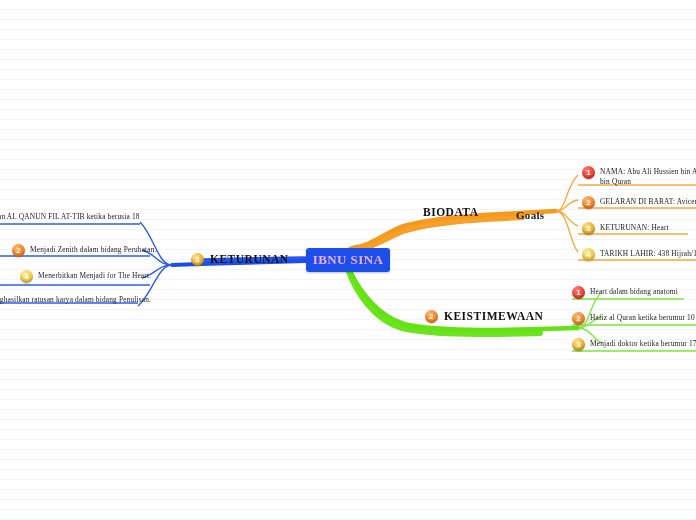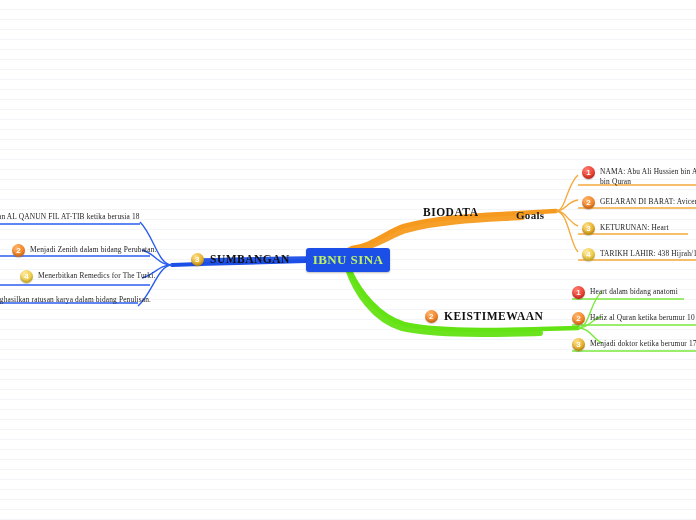--- a/index.html
+++ b/index.html
@@ -37,21 +37,21 @@
     pointer-events: none;
   }
   #central-node {
     position: absolute;
     left: 306px;
     top: 248px;
     width: 84px;
     height: 24px;
     background: #1c4fe8;
     border-radius: 3px;
-    color: #bef264;
+    color: #f0abfc;
     font-family: "Liberation Serif", serif;
     font-weight: bold;
     font-size: 13px;
     letter-spacing: 0.4px;
     display: flex;
     align-items: center;
     justify-content: center;
     box-shadow: 0 1px 2px rgba(0,0,0,0.25);
   }
   .branch-title {
@@ -203,27 +203,27 @@
     <span class="badge badge-orange">2</span>
     <span class="leaf-text">Hafiz al Quran ketika berumur 10 tahun</span>
   </div>
   <div class="leaf" style="left:572px; top:338px;">
     <span class="badge badge-gold">3</span>
     <span class="leaf-text">Menjadi doktor ketika berumur 17 tahun</span>
   </div>
 
   <div class="branch-title" style="left:191px; top:253px;">
     <span class="badge badge-gold">3</span>
-    <span>SUMBANGAN</span>
+    <span>KETURUNAN</span>
   </div>
 
   <div class="plain-leaf" style="left:-2px; top:212px;">an AL QANUN FIL AT-TIB ketika berusia 18</div>
   <div class="leaf" style="left:12px; top:244px;">
     <span class="badge badge-orange">2</span>
     <span class="leaf-text">Menjadi Zenith dalam bidang Perubatan.</span>
   </div>
   <div class="leaf" style="left:20px; top:270px;">
     <span class="badge badge-yellow">4</span>
-    <span class="leaf-text">Menerbitkan Remedics for The Turki.</span>
+    <span class="leaf-text">Menerbitkan Menjadi for The Heart.</span>
   </div>
   <div class="plain-leaf" style="left:-4px; top:295px;">nghasilkan ratusan karya dalam bidang Penulisan.</div>
 
 </div>
 
 </body></html>

